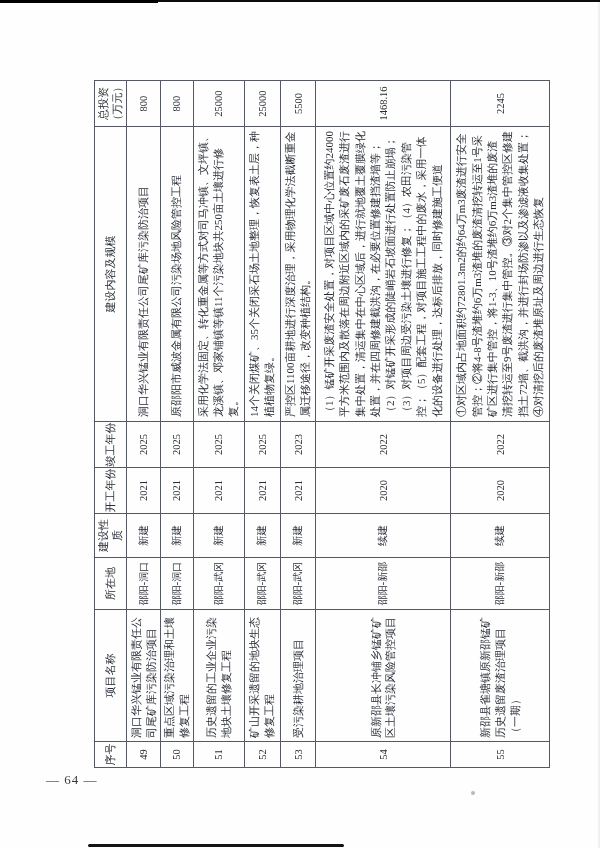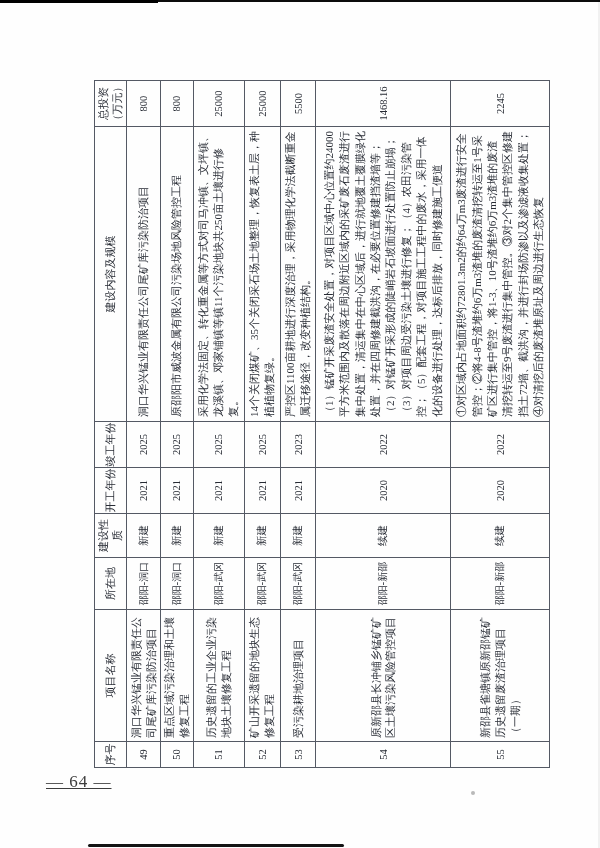--- a/index.html
+++ b/index.html
@@ -47,24 +47,23 @@
   td.col-name {
     text-align:left; font-size:11px; line-height:1.35; padding:1px 3px;
   }
   td.col-content {
     text-align:left; font-size:11px; line-height:1.4;
     padding:2px 4px; word-break:break-all;
   }
   .page-number {
     position:absolute;
     left:46px; top:772px;
-    font-size:17px;
+    font-size:13px;
     color:#3c3c3c;
     letter-spacing:1px;
-    text-decoration:underline;
   }
   
   .artifact { position:absolute; }
   .top-edge-line { left:0; top:0; width:600px; height:2px; background:#0c0c0c; }
   .top-edge-blob { left:0; top:0; width:158px; height:3px; background:#000; }
   .bottom-edge-line { left:88px; top:844px; width:256px; height:3px; background:#141414; border-radius:2px; }
   .stray-dot { left:471px; top:791px; width:4px; height:4px; background:#b9b9b9; border-radius:50%; }
   .right-edge-shade { right:0; top:0; width:2px; height:848px; background:rgba(0,0,0,0.05); }
 </style>
 </head>

